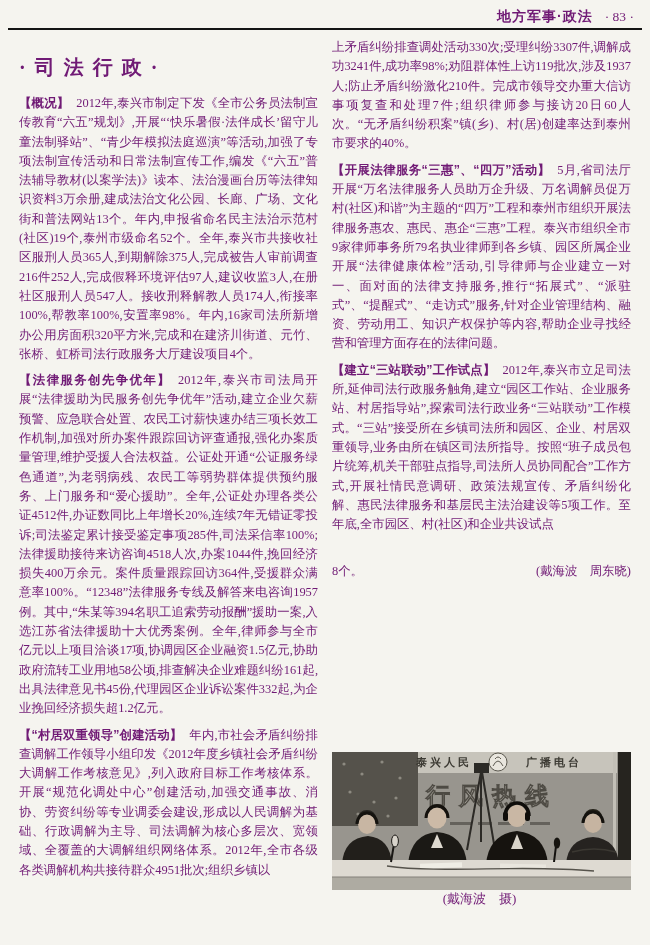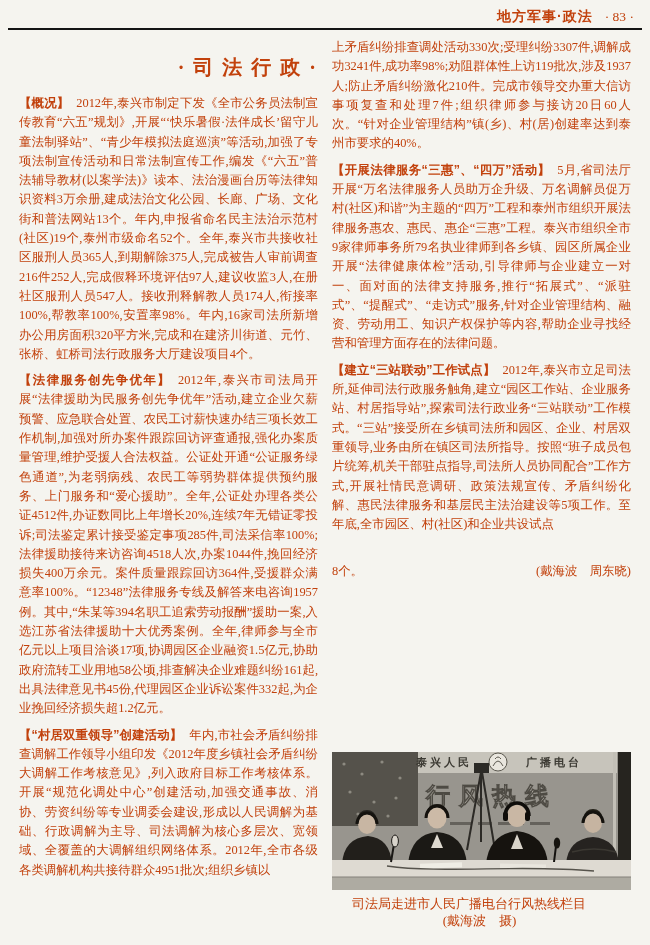--- a/index.html
+++ b/index.html
@@ -1,36 +1,36 @@
 <!DOCTYPE html>
 <html><head>
 <meta charset="utf-8">
 <style>
   html, body { margin:0; padding:0; }
   body { background:#e8e7e3; }
   .page {
     position:relative; width:650px; height:945px; margin:0 auto;
-    background:#f5f4ef; color:#c2410c; overflow:hidden;
+    background:#f5f4ef; color:#701a75; overflow:hidden;
     font-family:"Liberation Serif","DejaVu Serif",serif;
   }
   
   .header { position:absolute; top:7px; right:16px; white-space:nowrap; }
   .header-section {
     font-family:"Liberation Sans","DejaVu Sans",sans-serif;
     font-weight:bold; font-size:14px; letter-spacing:1px;
   }
   .header-page { margin-left:12px; font-size:13.5px; }
   .rule { position:absolute; top:28px; left:8px; width:634px; height:2px; background:#141414; }
 
   
   .columns { position:absolute; top:38px; left:19px; width:612px; display:flex; gap:14px; }
   .col { width:299px; }
 
   .article-title {
-    margin:16px 0 13px; text-align:right;
+    margin:16px 0 13px; text-align:left;
     font-size:20px; font-weight:600; letter-spacing:2px;
   }
   .para {
     margin:0 0 7px; font-size:12.4px; line-height:19.3px;
     text-align:justify; text-justify:inter-character;
   }
   .head {
     font-family:Liberation Sans, sans-serif;
     font-weight:bold; margin-right:7px;
   }
@@ -74,21 +74,21 @@
 
       <p class="para">
         <span class="head">【“村居双重领导”创建活动】</span><span>年内,市社会矛盾纠纷排查调解工作领导小组印发《2012年度乡镇社会矛盾纠纷大调解工作考核意见》,列入政府目标工作考核体系。开展“规范化调处中心”创建活动,加强交通事故、消协、劳资纠纷等专业调委会建设,形成以人民调解为基础、行政调解为主导、司法调解为核心多层次、宽领域、全覆盖的大调解组织网络体系。2012年,全市各级各类调解机构共接待群众4951批次;组织乡镇以</span>
       </p>
     </div>
 
     <div class="col">
       <div class="right-text">
 
         <p class="para">
-          <span>上矛盾纠纷排查调处活动330次;受理纠纷3307件,调解成功3241件,成功率98%;劝阻群体性上访119批次,涉及1937人;防止矛盾纠纷激化210件。完成市领导交办重大信访事项复查和处理7件;组织律师参与接访20日60人次。“针对企业管理结构”镇(乡)、村(居)创建率达到泰州市要求的40%。</span>
+          <span>上矛盾纠纷排查调处活动330次;受理纠纷3307件,调解成功3241件,成功率98%;劝阻群体性上访119批次,涉及1937人;防止矛盾纠纷激化210件。完成市领导交办重大信访事项复查和处理7件;组织律师参与接访20日60人次。“无矛盾纠纷积案”镇(乡)、村(居)创建率达到泰州市要求的40%。</span>
         </p>
 
 
         <p class="para">
           <span class="head">【开展法律服务“三惠”、“四万”活动】</span><span>5月,省司法厅开展“万名法律服务人员助万企升级、万名调解员促万村(社区)和谐”为主题的“四万”工程和泰州市组织开展法律服务惠农、惠民、惠企“三惠”工程。泰兴市组织全市9家律师事务所79名执业律师到各乡镇、园区所属企业开展“法律健康体检”活动,引导律师与企业建立一对一、面对面的法律支持服务,推行“拓展式”、“派驻式”、“提醒式”、“走访式”服务,针对企业管理结构、融资、劳动用工、知识产权保护等内容,帮助企业寻找经营和管理方面存在的法律问题。</span>
         </p>
 
         <p class="para" style="margin-bottom:4px;">
           <span class="head">【建立“三站联动”工作试点】</span><span>2012年,泰兴市立足司法所,延伸司法行政服务触角,建立“园区工作站、企业服务站、村居指导站”,探索司法行政业务“三站联动”工作模式。“三站”接受所在乡镇司法所和园区、企业、村居双重领导,业务由所在镇区司法所指导。按照“班子成员包片统筹,机关干部驻点指导,司法所人员协同配合”工作方式,开展社情民意调研、政策法规宣传、矛盾纠纷化解、惠民法律服务和基层民主法治建设等5项工作。至年底,全市园区、村(社区)和企业共设试点</span>
         </p>
@@ -188,19 +188,18 @@
           <g>
             <line x1="62" y1="92" x2="59" y2="110" stroke="#1a1815" stroke-width="2"></line>
             <ellipse cx="63" cy="89" rx="3.4" ry="6" fill="#d8d4cb" stroke="#1a1815" stroke-width="1"></ellipse>
           </g>
           <g>
             <line x1="224" y1="94" x2="222" y2="110" stroke="#14120f" stroke-width="2"></line>
             <ellipse cx="225" cy="91" rx="3.2" ry="5.5" fill="#16140f"></ellipse>
           </g>
         </svg>
         <figcaption>
-          <div class="caption-text">司法局走进市人民广播电台行风热线栏目</div>
           <div class="caption-credit">(戴海波　摄)</div>
         </figcaption>
       </figure>
     </div>
   </div>
 </div>
 
 </body></html>

